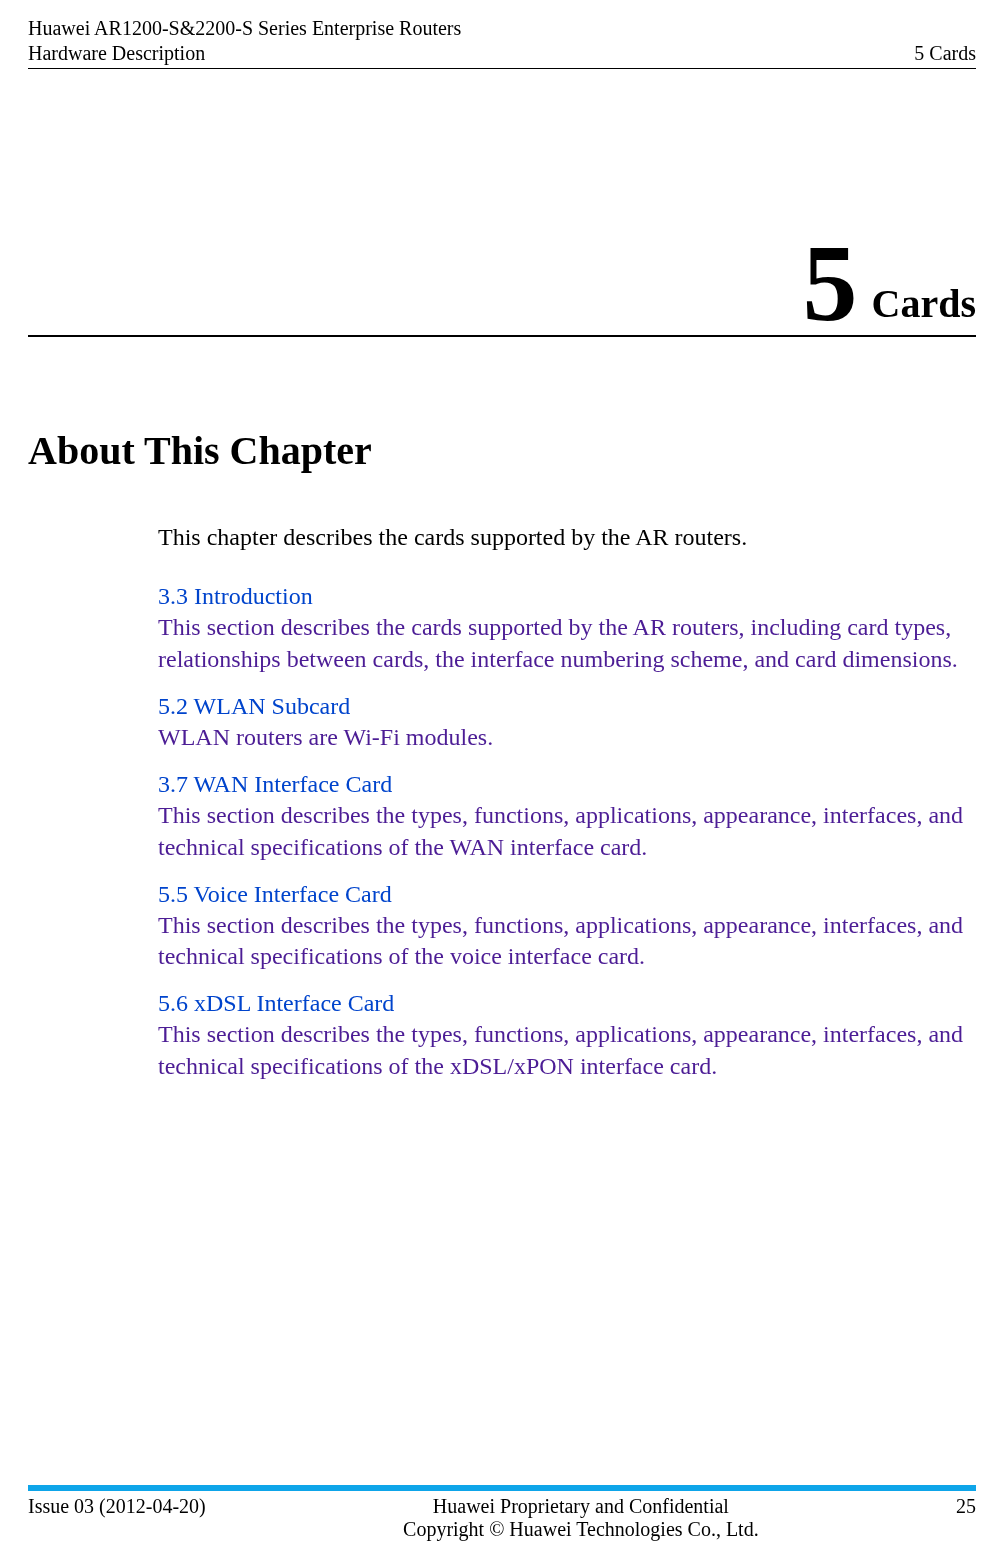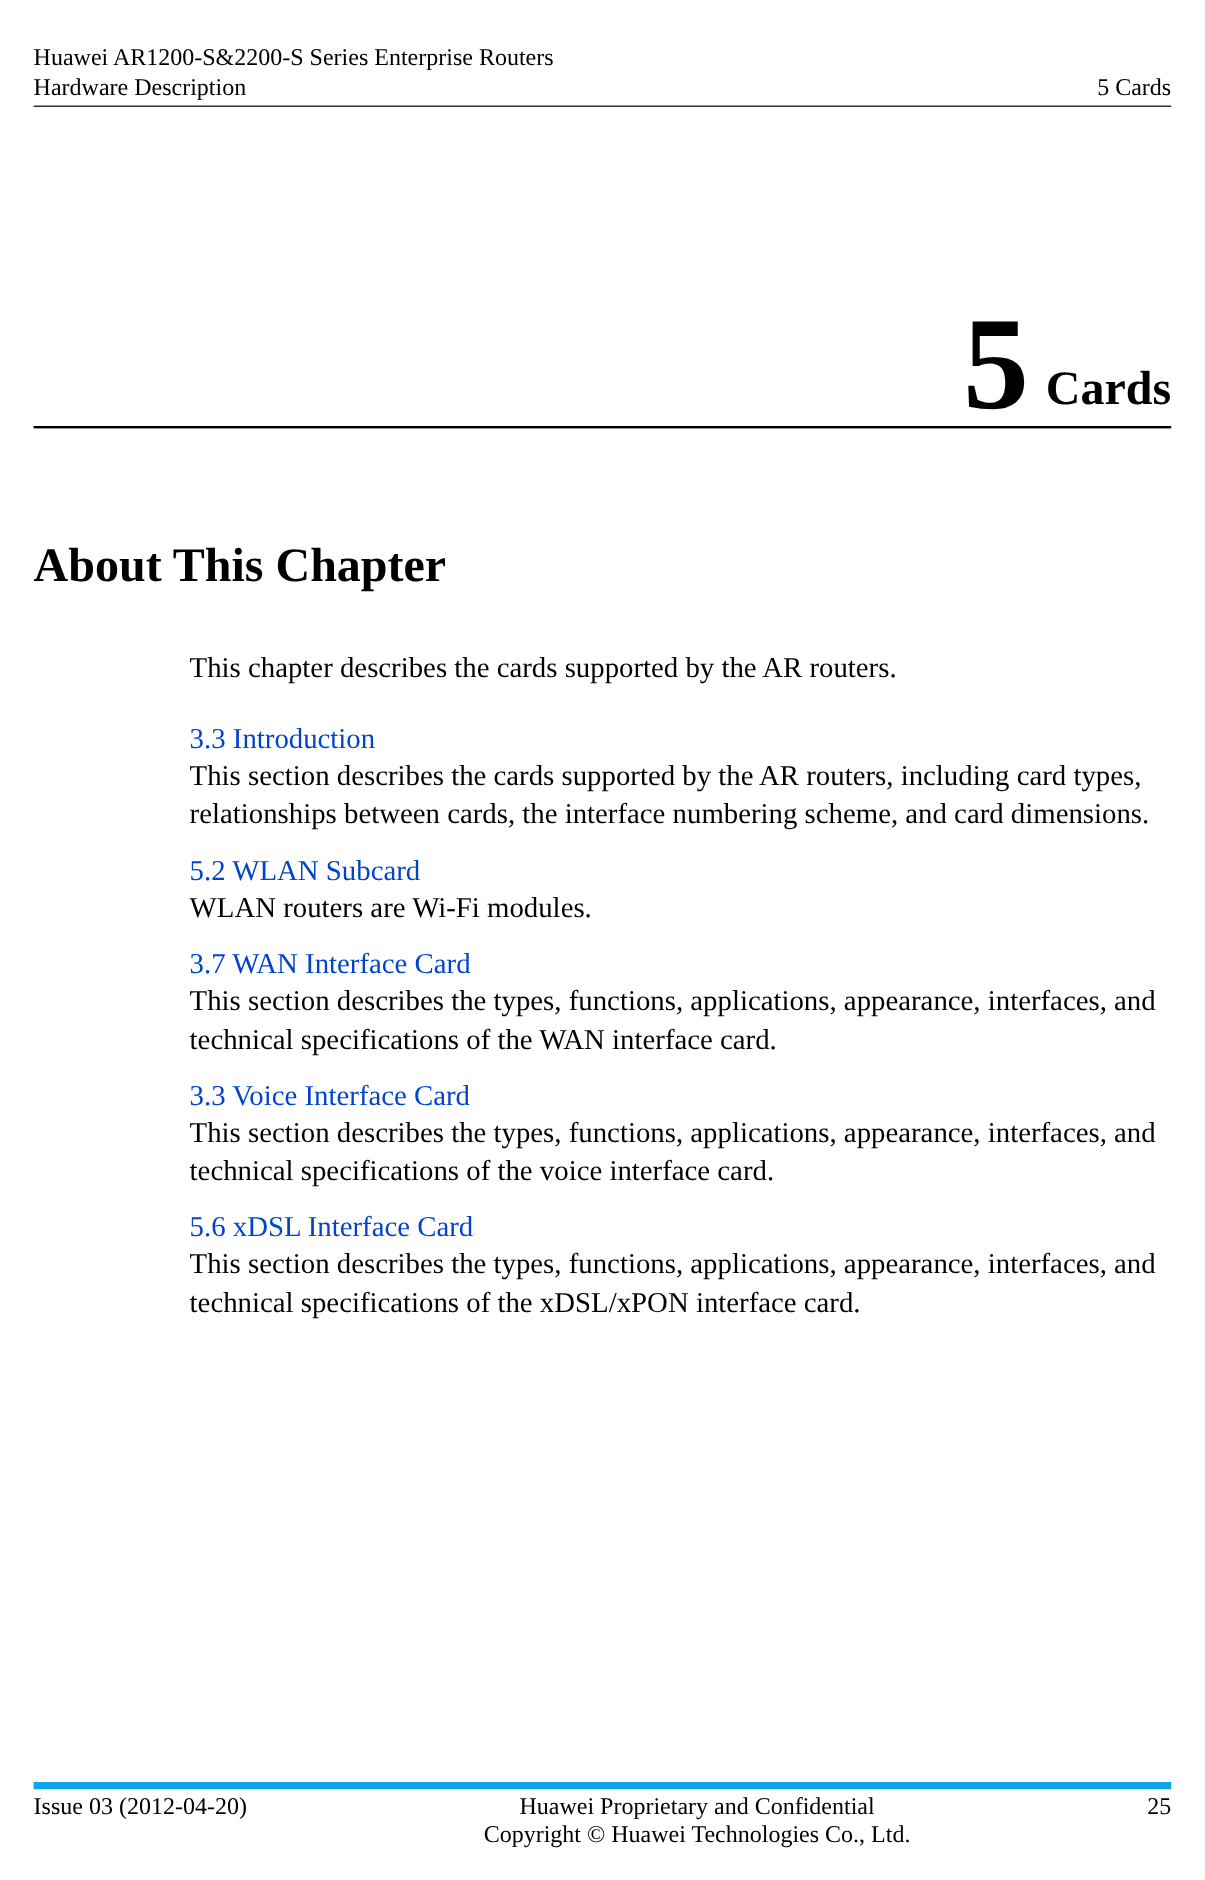--- a/index.html
+++ b/index.html
@@ -5,21 +5,21 @@
     * { margin: 0; padding: 0; box-sizing: border-box; }
     body {
       font-family: "Times New Roman", Times, serif;
       width: 1004px;
       height: 1567px;
       background: #fff;
       position: relative;
       color: #000;
     }
     .page {
-      padding: 36px 28px 0 28px;
+      padding: 16px 28px 0 28px;
       height: 100%;
       position: relative;
     }
     .header {
       display: flex;
       justify-content: space-between;
       align-items: flex-start;
       border-bottom: 1px solid #000;
       padding-bottom: 2px;
       font-size: 20px;
@@ -54,21 +54,21 @@
     }
     .body-block {
       margin-top: 48px;
       margin-left: 130px;
       font-size: 24px;
       line-height: 1.3;
     }
     .intro-text { margin-bottom: 28px; }
     .section { margin-bottom: 16px; }
     .section-link { color: #0044cc; }
-    .section-desc { color: #000000; }
+    .section-desc { color: #4c1d95; }
     .footer {
       position: absolute;
       left: 28px;
       right: 28px;
       bottom: 26px;
       border-top: 6px solid #0ea5e9;
       padding-top: 4px;
       font-size: 20px;
       display: flex;
       justify-content: space-between;
@@ -114,21 +114,21 @@
       <div class="section-desc">WLAN routers are Wi-Fi modules.</div>
     </div>
 
 
     <div class="section">
       <div class="section-link">3.7 WAN Interface Card</div>
       <div class="section-desc">This section describes the types, functions, applications, appearance, interfaces, and technical specifications of the WAN interface card.</div>
     </div>
 
     <div class="section">
-      <div class="section-link">3.3 Voice Interface Card</div>
+      <div class="section-link">5.5 Voice Interface Card</div>
       <div class="section-desc">This section describes the types, functions, applications, appearance, interfaces, and technical specifications of the voice interface card.</div>
     </div>
 
     <div class="section">
       <div class="section-link">5.6 xDSL Interface Card</div>
       <div class="section-desc">This section describes the types, functions, applications, appearance, interfaces, and technical specifications of the xDSL/xPON interface card.</div>
     </div>
   </div>
 
   <div class="footer">

